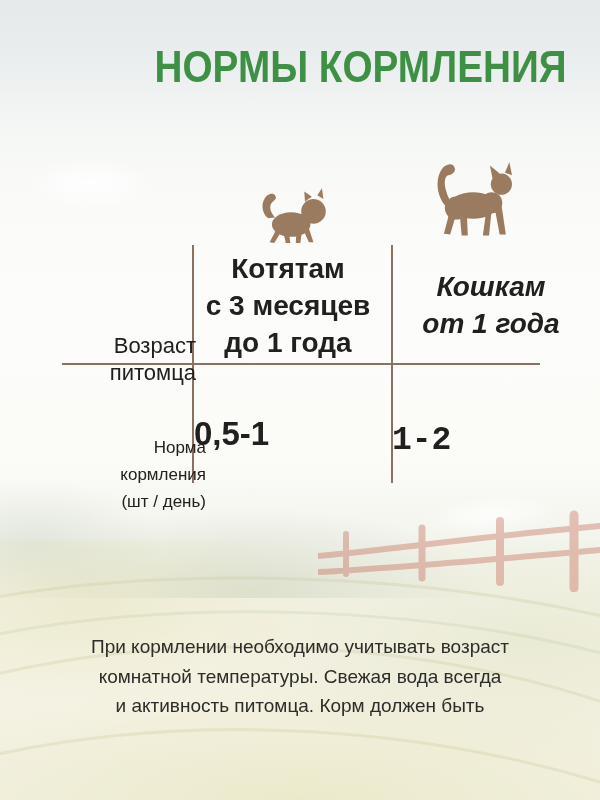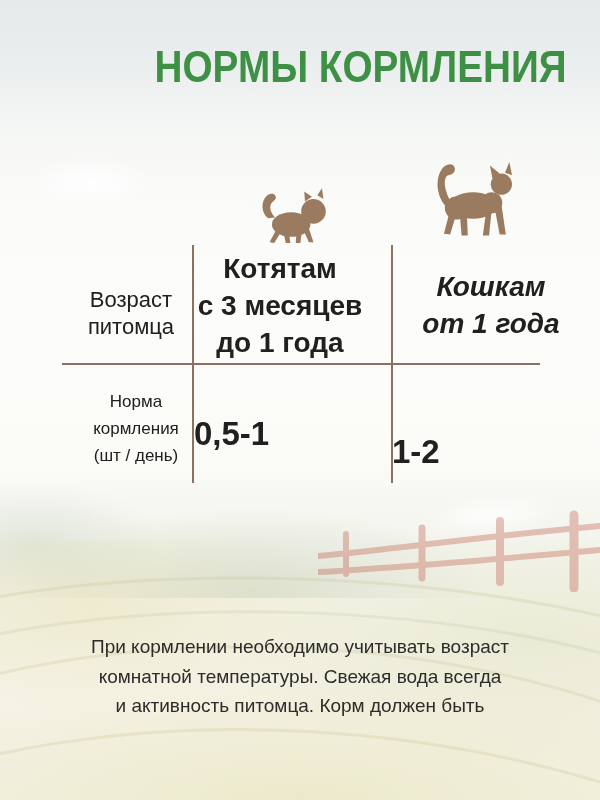--- a/index.html
+++ b/index.html
@@ -36,29 +36,29 @@
     color:#3E9144;transform:scaleX(.86);transform-origin:50% 50%;white-space:nowrap;}
   
   .kitten-svg{position:absolute;left:255px;top:186px;width:80px;height:60px;}
   .cat-svg{position:absolute;left:428px;top:155px;width:92px;height:84px;}
   
   .vline{position:absolute;top:245px;width:2px;height:238px;background:#8C7161;}
   .vline1{left:192px;}
   .vline2{left:391px;}
   .hline{position:absolute;left:62px;top:363px;width:478px;height:2px;background:#8C7161;}
   .cell{position:absolute;color:#21201E;white-space:pre-line;}
-  .row-label{font-size:22px;line-height:27px;font-weight:400;text-align:center;}
+  .row-label{font-size:22px;line-height:27px;font-weight:400;text-align:right;margin-top:46px;}
   .age-label{left:66px;top:286px;width:130px;}
   .norm-label{left:66px;top:388px;width:140px;font-size:17px;}
   .col-header{font-weight:700;font-size:28px;line-height:37px;text-align:center;}
-  .col1-header{left:190px;top:250px;width:180px;}
+  .col1-header{left:198px;top:250px;width:180px;}
   .col2-header{left:416px;top:268px;width:150px;font-style:italic;}
   .value{font-weight:700;font-size:33px;line-height:33px;text-align:left;}
   .value1{left:194px;top:417px;width:197px;}
-  .value2{left:392px;top:435px;width:150px;}
+  .value2{left:392px;top:424px;width:150px;font-family:Liberation Mono, monospace;}
   
   .note{position:absolute;left:20px;top:632px;width:560px;text-align:center;
     color:#2D2C2A;font-size:19px;line-height:29.5px;}
 </style>
 </head>
 <body>
 
 <div class="stage">
 
   <div class="bg-topband"></div>

